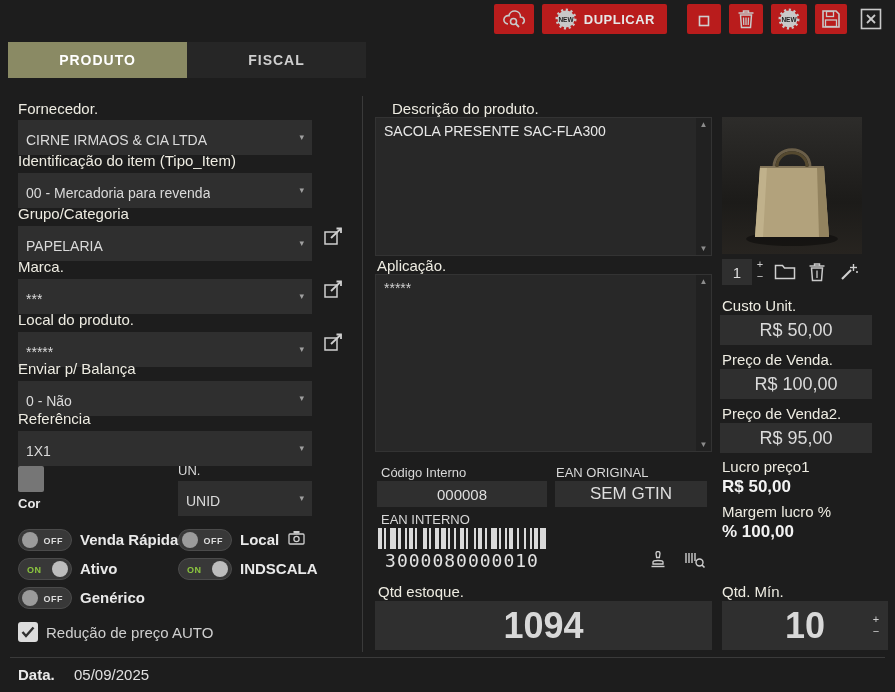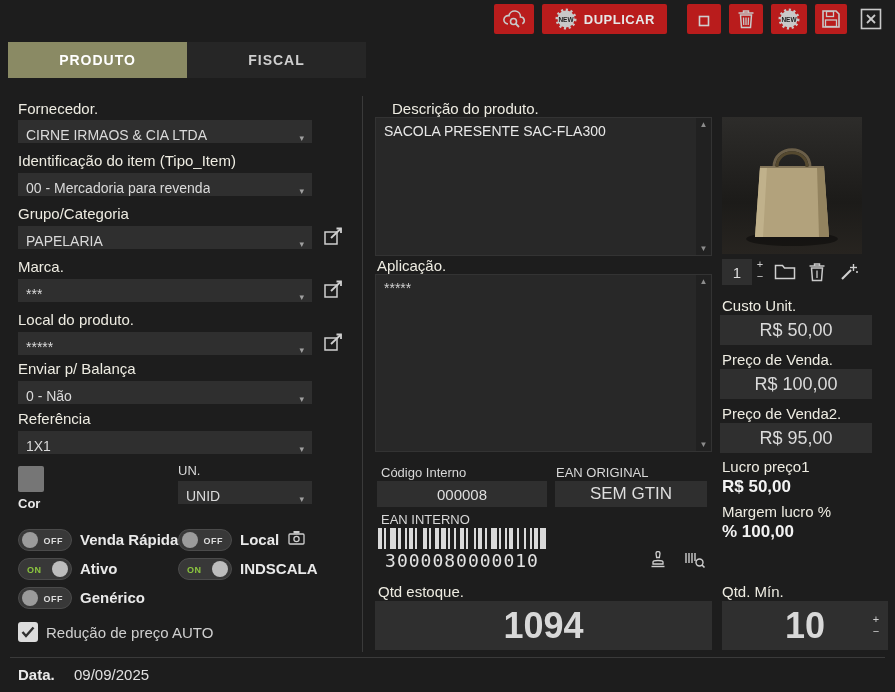--- a/index.html
+++ b/index.html
@@ -9,21 +9,21 @@
   .toolbar{position:absolute;top:4px;right:8px;display:flex;align-items:center;gap:8px;}
   .tbtn{height:30px;background:#b91c1c;border:none;display:flex;align-items:center;justify-content:center;border-radius:2px;cursor:pointer;padding:0;}
   .tbtn.ghost{background:transparent;}
   .dupl{font-size:13px;color:#e6e6e6;font-weight:bold;letter-spacing:.5px;margin-left:6px;}
   
   .tab{position:absolute;height:36px;width:179px;display:flex;align-items:center;justify-content:center;font-size:14px;font-weight:bold;letter-spacing:1px;background:#262626;color:#cfcfcf;cursor:pointer;}
   .tab.active{background:#8a8a64;color:#ffffff;}
   
   .lbl{position:absolute;font-size:15px;color:#eeece2;white-space:nowrap;}
   .slbl{position:absolute;font-size:13px;color:#d8d8d8;white-space:nowrap;}
-  .dd{position:absolute;width:294px;height:23px;background:#2f2f2f;display:flex;align-items:flex-end;justify-content:space-between;padding:0 8px;box-sizing:border-box;cursor:default;}
+  .dd{position:absolute;width:294px;height:35px;background:#2f2f2f;display:flex;align-items:flex-start;justify-content:space-between;padding:12px 8px;box-sizing:border-box;cursor:default;}
   .ddv{font-size:14px;color:#dadada;white-space:nowrap;overflow:hidden;}
   .caret{font-size:9px;color:#a0a0a0;margin-left:6px;}
   .editbtn{position:absolute;width:28px;height:26px;background:transparent;border:none;display:flex;align-items:center;justify-content:center;cursor:pointer;padding:0;}
   .tarea{position:absolute;background:#282828;border:1px solid #333333;box-sizing:border-box;}
   .tatext{padding:5px 8px 5px 8px;padding-right:22px;font-size:14px;color:#e8e8e8;font-weight:normal;}
   .tatext.dim{font-weight:normal;color:#cfcfcf;}
   .sbar{position:absolute;right:0;top:0;bottom:0;width:15px;background:#212121;display:flex;flex-direction:column;justify-content:space-between;align-items:center;}
   .sarrow{color:#8d8d8d;font-size:8px;height:13px;width:100%;display:flex;align-items:center;justify-content:center;cursor:pointer;}
   .sfield{position:absolute;background:#2f2f2f;display:flex;align-items:center;justify-content:center;color:#dedede;}
   .pfield{position:absolute;background:#2f2f2f;display:flex;align-items:center;justify-content:center;font-size:18px;color:#dadada;}
@@ -223,21 +223,21 @@
   <div class="tlabel" style="left:80px;top:589px">Genérico</div>
 
   <div class="abs" style="left:18px;top:622px;width:20px;height:20px;background:#dcdcdc;border-radius:3px;display:flex;align-items:center;justify-content:center">
     <svg width="14" height="12" viewBox="0 0 14 12">
       <polyline points="1.5,6 5,10 12.5,1.5" fill="none" stroke="#2e2e2e" stroke-width="2.4"></polyline>
     </svg>
   </div>
   <div class="abs" style="left:46px;top:624px;font-size:15px;color:#cfcfcf">Redução de preço AUTO</div>
 
   <div class="abs" style="left:18px;top:666px;font-size:15px;font-weight:bold;color:#e9e9e9">Data.</div>
-  <div class="abs" style="left:74px;top:666px;font-size:15px;color:#e0e0e0">09/09/2025</div>
+  <div class="abs" style="left:74px;top:666px;font-size:15px;color:#e0e0e0">05/09/2025</div>
 
   <div class="lbl" style="left:392px;top:100px">Descrição do produto.</div>
   <div class="tarea" style="left:375px;top:117px;width:337px;height:139px">
     <div class="tatext">SACOLA PRESENTE SAC-FLA300</div>
     <div class="sbar">
       <div class="sarrow">▲</div>
       <div class="sarrow">▼</div>
     </div>
   </div>
 

